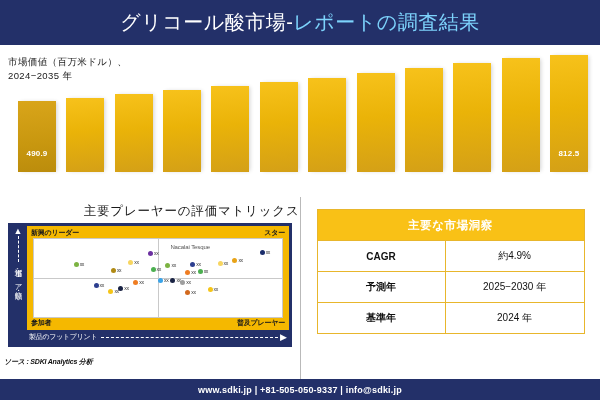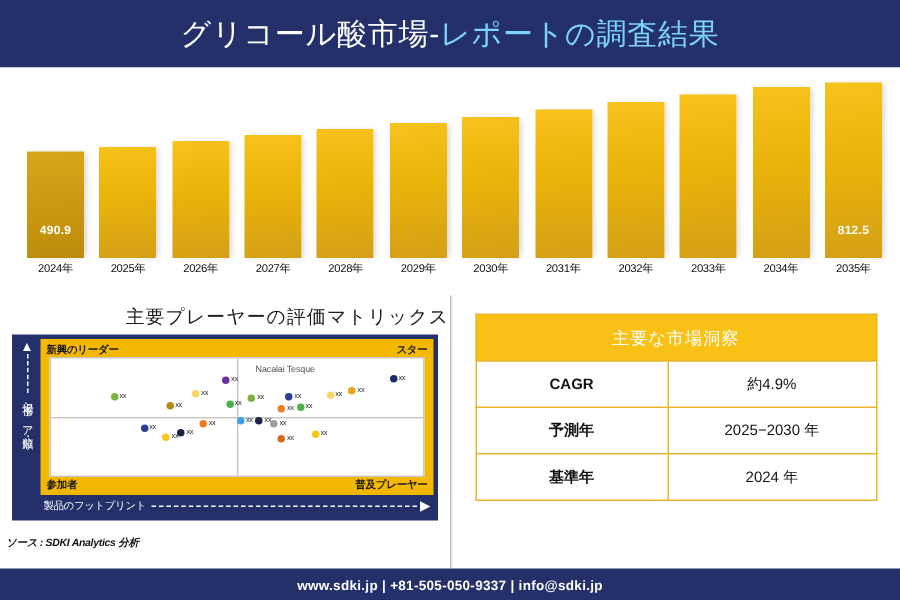--- a/index.html
+++ b/index.html
@@ -121,21 +121,21 @@
 
   
   .ins-table{
     position:absolute;left:16px;top:12px;width:268px;
     border:1px solid #e8b62c;border-collapse:collapse;
     box-sizing:border-box;background:#fff;
   }
   .ins-table td{border:1px solid #e8b62c;height:30px;padding:0 6px;}
   .ins-head{
     background:#f9c116;color:#ffffff;text-align:center;
-    font-size:11.5px;font-weight:normal;letter-spacing:.6px;height:27px;
+    font-size:11.5px;font-weight:bold;letter-spacing:.6px;height:27px;
     border:1px solid #f9c116;
   }
   .ins-k{width:48%;text-align:center;font-size:10px;font-weight:bold;color:#111;}
   .ins-v{width:52%;text-align:center;font-size:10px;color:#111;}
 
   
   .footer{
     position:absolute;left:0;top:379px;width:600px;height:21px;
     background:#233069;display:flex;align-items:center;justify-content:center;
   }
@@ -146,20 +146,22 @@
 
 <div class="page">
 
   <div class="header">
     <div class="header-title">
       <span class="t-white">グリコール酸市場-</span><span class="t-gold">レポートの調査結果</span>
     </div>
   </div>
 
   <div class="chart-area">
+    <div class="y-title">市場価値（百万米ドル）、
+2024−2035 年</div>
     <div class="plot" id="plot">
         <div class="bar-col">
           <div class="bar first" style="height: 71px;">
             <span class="bar-val">490.9</span>
           </div>
         </div>
         <div class="bar-col">
           <div class="bar" style="height: 74px;"></div>
         </div>
         <div class="bar-col">
@@ -187,34 +189,20 @@
           <div class="bar" style="height: 109px;"></div>
         </div>
         <div class="bar-col">
           <div class="bar" style="height: 114px;"></div>
         </div>
         <div class="bar-col">
           <div class="bar" style="height: 117px;">
             <span class="bar-val">812.5</span>
           </div>
         </div>
-      </div>
-    <div class="x-axis" id="xaxis">
-        <div class="x-lbl">2024年</div>
-        <div class="x-lbl">2025年</div>
-        <div class="x-lbl">2026年</div>
-        <div class="x-lbl">2027年</div>
-        <div class="x-lbl">2028年</div>
-        <div class="x-lbl">2029年</div>
-        <div class="x-lbl">2030年</div>
-        <div class="x-lbl">2031年</div>
-        <div class="x-lbl">2032年</div>
-        <div class="x-lbl">2033年</div>
-        <div class="x-lbl">2034年</div>
-        <div class="x-lbl">2035年</div>
       </div>
   </div>
 
   <div class="lower">
 
     <div class="panel-left">
       <div class="panel-title">主要プレーヤーの評価マトリックス</div>
 
       <div class="matrix-wrap">
 

